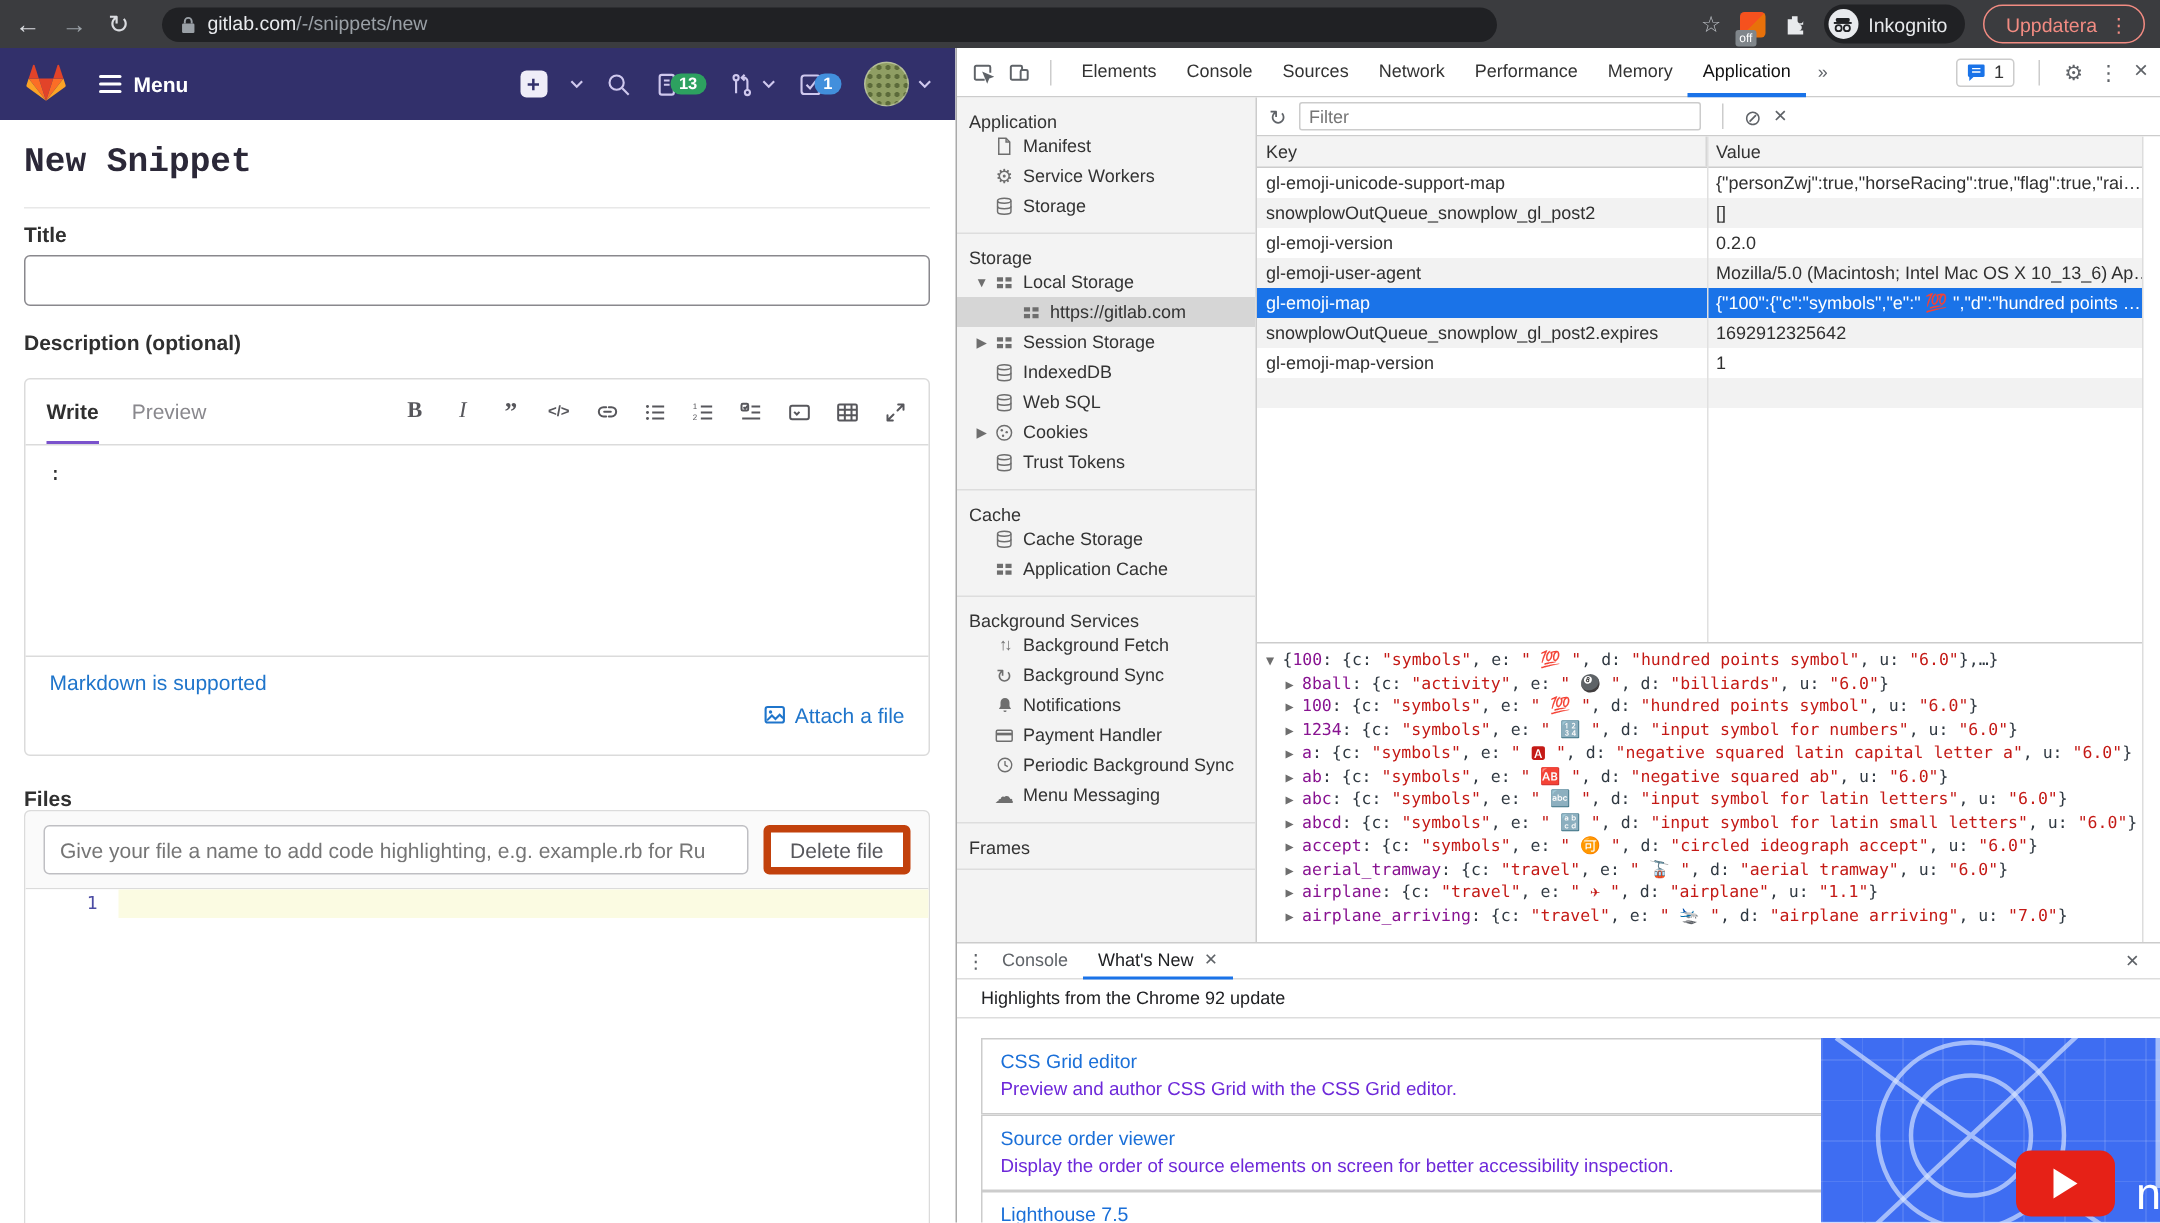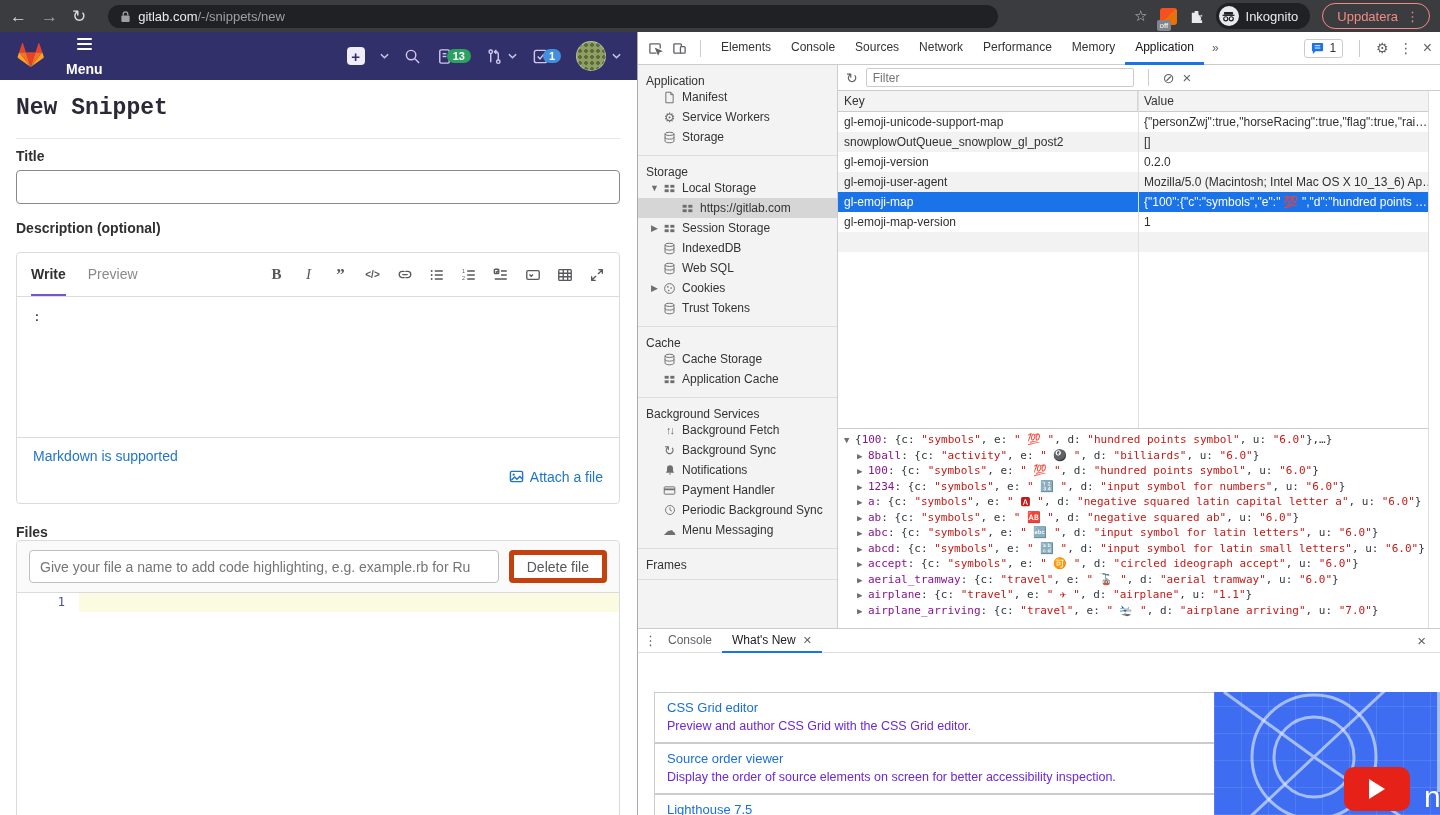--- a/index.html
+++ b/index.html
@@ -20,21 +20,21 @@
   .incog-pill { display:flex; align-items:center; gap:7px; background:#202124; border-radius:14px; height:26px; padding:2px 12px 2px 3px; }
   .incog-circle { width:20px; height:20px; border-radius:50%; background:#e8eaed; display:flex; align-items:center; justify-content:center; }
   .incog-label { color:#e8eaed; font-size:13px; }
   .update-btn { border:1.5px solid #f28b82; color:#f28b82; border-radius:14px; height:26px; display:flex; align-items:center; gap:8px; padding:0 10px 0 14px; font-size:13px; background:transparent; }
   .update-dots { font-size:13px; letter-spacing:0; }
 
   
   .gitlab-pane { position:absolute; left:0; top:32px; width:637px; height:783px; background:#fff; }
   .gl-navbar { position:absolute; left:0; top:0; width:100%; height:48px; background:#32306b; display:flex; align-items:center; padding:0 16px; }
   .gl-logo { width:28px; height:28px; }
-  .gl-menu { display:flex; align-items:center; gap:8px; margin-left:22px; color:#fff; font-size:14px; font-weight:bold;flex-direction:column; }
+  .gl-menu { display:flex; align-items:center; gap:8px; margin-left:22px; color:#fff; font-size:14px; font-weight:bold; }
   .burger { display:inline-block; }
   .burger i { display:block; width:15px; height:2px; background:#fff; margin:3px 0; border-radius:1px; }
   .gl-right { display:flex; align-items:center; gap:15px; margin-left:auto; color:#cfc8ee; }
   .plusbox { width:18px; height:18px; border-radius:4px; background:#efedf8; color:#32306b; font-size:15px; font-weight:bold; display:flex; align-items:center; justify-content:center; line-height:1; }
   .chev { width:9px; height:6px; }
   .chev polyline { fill:none; stroke:#cfc8ee; stroke-width:1.6; }
   .gl-ico { width:17px; height:17px; stroke:#cfc8ee; fill:none; stroke-width:1.5; }
   .badge { font-size:11px; font-weight:bold; color:#fff; border-radius:9px; padding:1px 6px; margin-left:-6px; }
   .badge.green { background:#2da160; }
   .badge.blue { background:#428fdc; }
@@ -620,20 +620,24 @@
           <span class="cell val">0.2.0</span>
         </div>
         <div class="dt-row stripe">
           <span class="cell key">gl-emoji-user-agent</span>
           <span class="cell val">Mozilla/5.0 (Macintosh; Intel Mac OS X 10_13_6) Ap…</span>
         </div>
         <div class="dt-row selected">
           <span class="cell key">gl-emoji-map</span>
           <span class="cell val">{"100":{"c":"symbols","e":" 💯 ","d":"hundred points …</span>
         </div>
+        <div class="dt-row stripe">
+          <span class="cell key">snowplowOutQueue_snowplow_gl_post2.expires</span>
+          <span class="cell val">1692912325642</span>
+        </div>
         <div class="dt-row">
           <span class="cell key">gl-emoji-map-version</span>
           <span class="cell val">1</span>
         </div>
         <div class="dt-row stripe"></div>
       </div>
     <div class="col-divider"></div>
     <div class="dt-gutterbar"></div>
     <div class="dt-preview" id="dt-preview">
         <div class="pv-line" style="padding-left: 0px;"><span class="pv-arrow">▼</span><span>{</span><span class="json-key">100</span><span>: {c: </span><span class="json-str">"symbols"</span><span>, e: </span><span class="json-str">" 💯 "</span><span>, d: </span><span class="json-str">"hundred points symbol"</span><span>, u: </span><span class="json-str">"6.0"</span><span>},…}</span></div>
@@ -656,20 +660,21 @@
       <span class="drawer-kebab">⋮</span>
     <span class="drw-tab">
           <span>Console</span>
         </span>
         <span class="drw-tab active">
           <span>What's New</span>
           <span class="drw-close-x">✕</span>
         </span>
         <span class="drawer-x">×</span>
       </div>
+    <div class="drawer-heading">Highlights from the Chrome 92 update</div>
     <div class="drawer-content">
       <div id="drawer-cards">
           <div class="wn-card" style="top: 12px;">
             <div class="wn-title">CSS Grid editor</div>
             <div class="wn-desc">Preview and author CSS Grid with the CSS Grid editor.</div>
           </div>
           <div class="wn-card" style="top: 63px;">
             <div class="wn-title">Source order viewer</div>
             <div class="wn-desc">Display the order of source elements on screen for better accessibility inspection.</div>
           </div>

